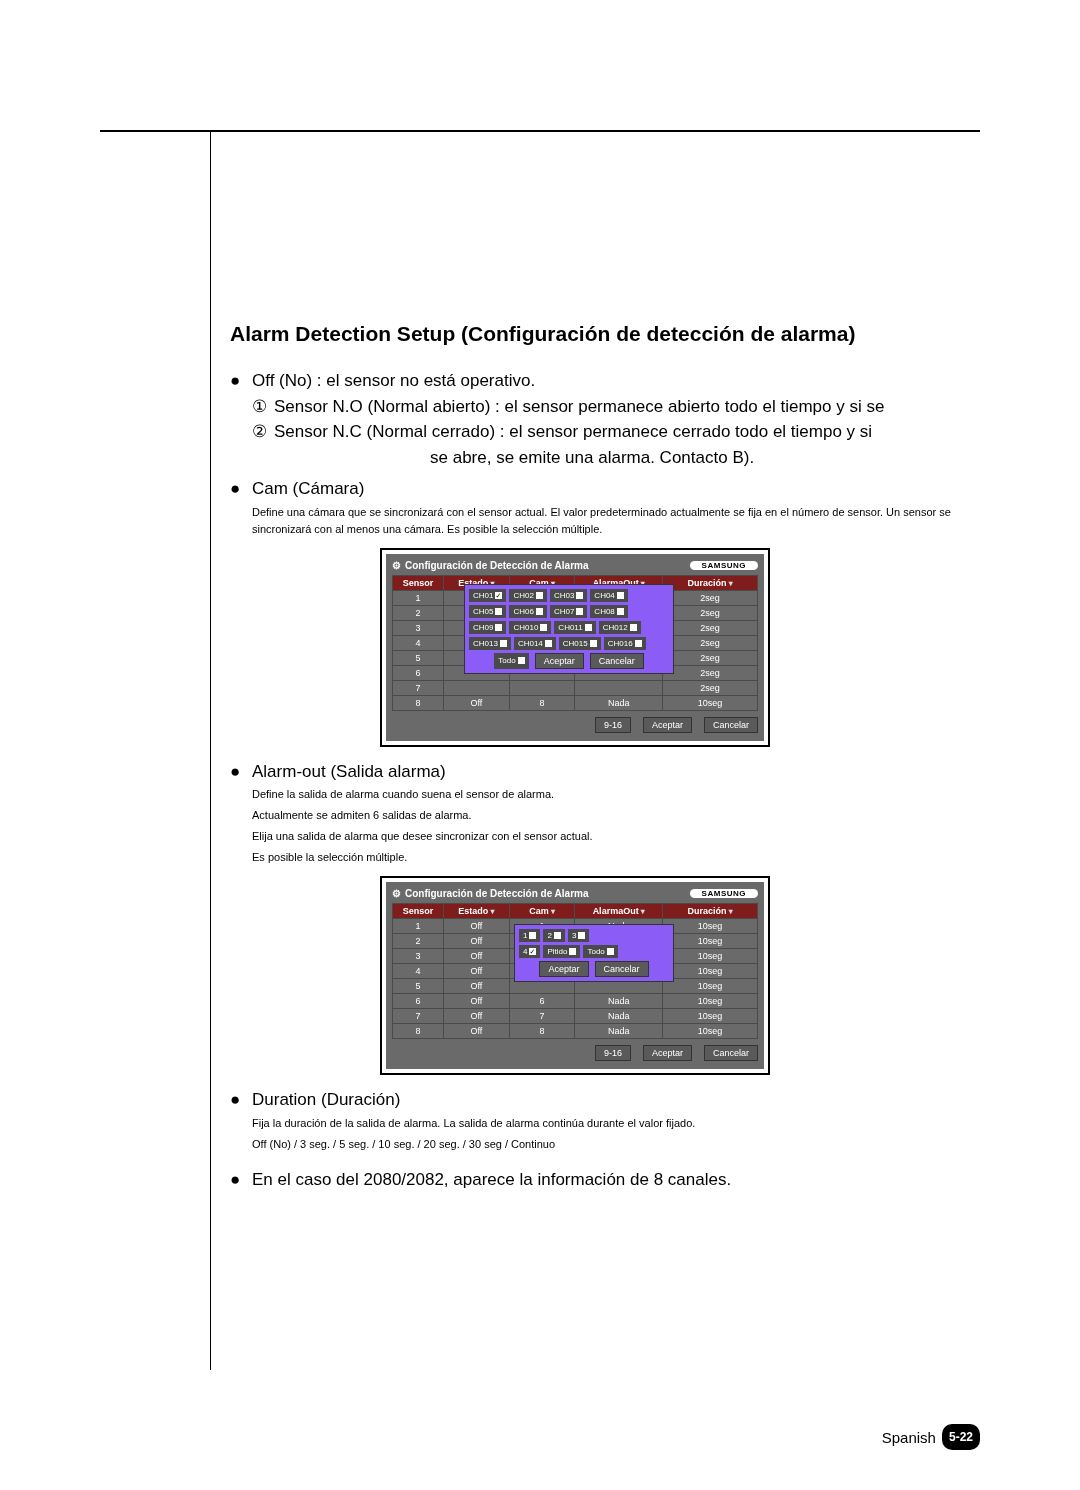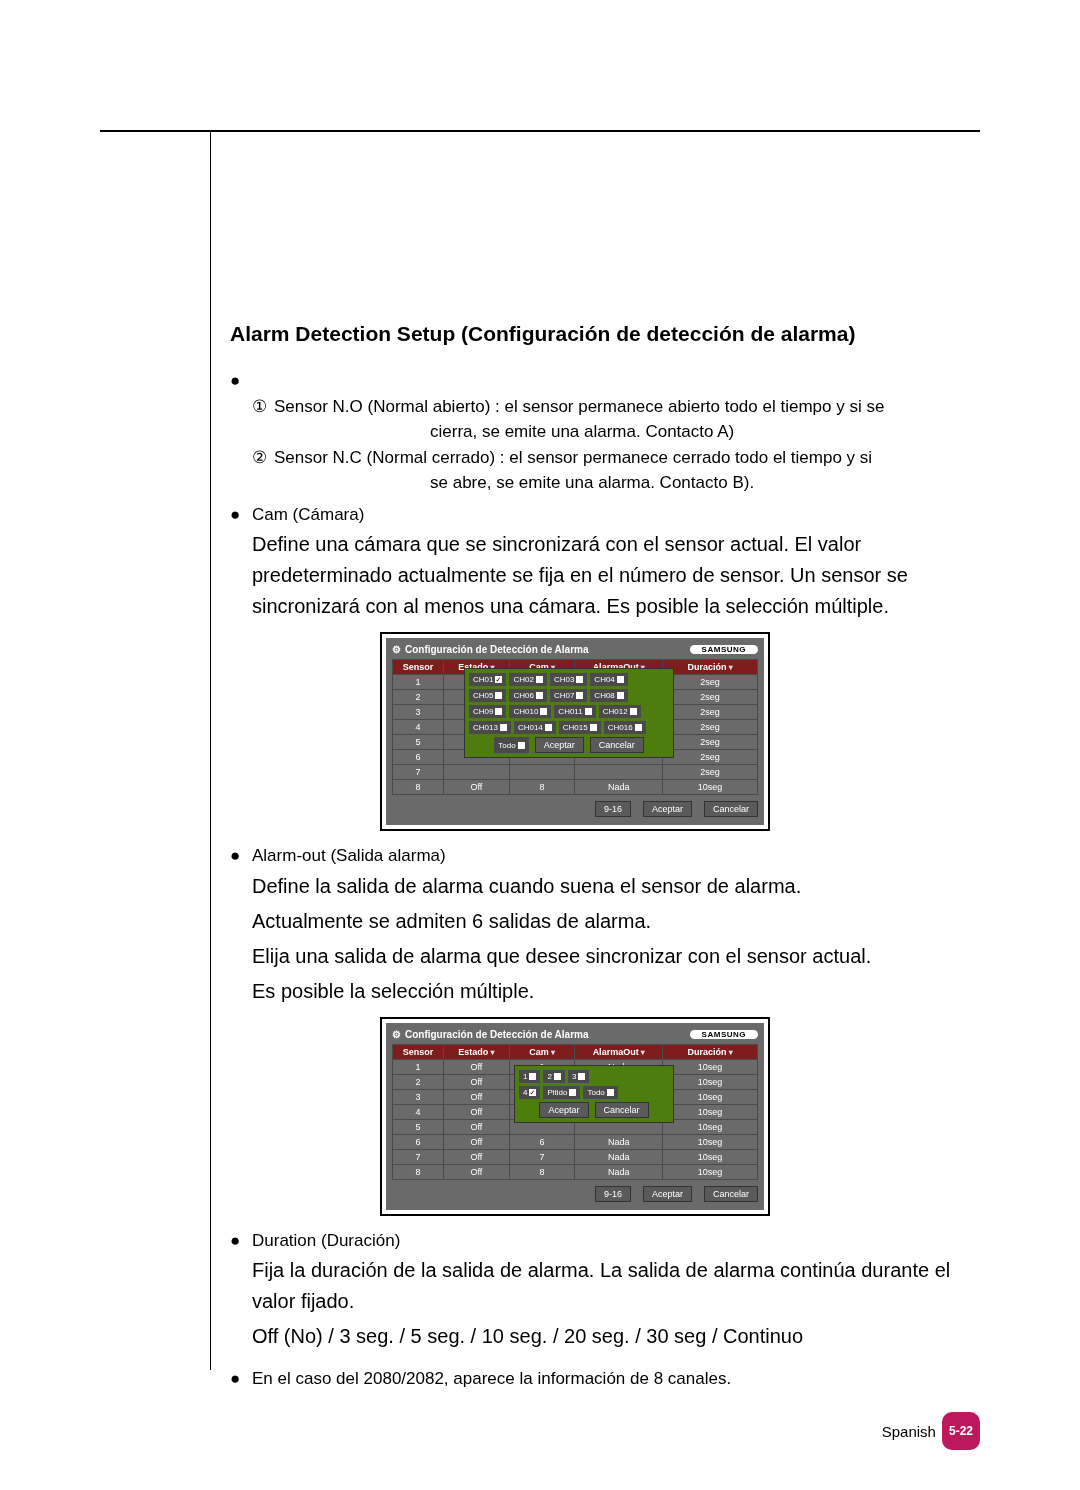--- a/index.html
+++ b/index.html
@@ -38,21 +38,21 @@
     margin-bottom: 22px;
   }
   ul.main { list-style: none; }
   ul.main > li { margin-bottom: 6px; }
   .bullet-row { display: flex; align-items: flex-start; font-size: 17px; line-height: 1.5; }
   .bullet { width: 22px; flex: 0 0 22px; }
   .sub { margin-left: 22px; font-size: 17px; line-height: 1.5; }
   .sub-num { display:flex; align-items:flex-start; }
   .circ { width: 22px; flex: 0 0 22px; }
   .sub-indent { margin-left: 200px; }
-  .desc { margin-left: 22px; font-size: 20px; line-height: 1.55; margin-top: 2px; margin-bottom: 4px;}
+  .desc { margin-left: 22px; font-size: 11px; line-height: 1.55; margin-top: 2px; margin-bottom: 4px;}
   .panel-wrap { margin: 10px 0 12px 150px; }
   .panel {
     border: 2px solid #000;
     padding: 4px;
     width: 390px;
     background: #fff;
   }
   .panel-inner {
     background: #6a6a6a;
     padding: 6px 6px 8px 6px;
@@ -88,21 +88,21 @@
     padding: 2px 2px;
     background: #6a6a6a;
   }
   table.grid th {
     background: #7f1d1d;
     font-weight: bold;
   }
   .drop::after { content: " ▾"; font-size:8px; color:#ddd; }
   .popup {
     position: absolute;
-    background: #4d7c0f;
+    background: #8b5cf6;
     border: 1px solid #333;
     padding: 4px;
   }
   .popup-row { display:flex; gap:3px; margin-bottom:3px; }
   .chip {
     background:#4a4a4a;
     color:#fff;
     font-size:8px;
     padding:2px 4px;
     display:flex;
@@ -129,49 +129,49 @@
   .page-footer {
     position:absolute;
     bottom: 40px;
     right: 100px;
     font-size:15px;
     display:flex;
     align-items:center;
     gap:6px;
   }
   .badge {
-    background:#be185d;
+    background:#000000;
     color:#fff;
     border-radius:10px;
     font-size:12px;
-    padding:12px 7px;
+    padding:6px 7px;
     font-weight:bold;
   }
   .rel { position: relative; }
 </style>
 </head>
 <body>
 
 <div class="page">
   <div class="top-rule"></div>
   <div class="divider"></div>
 
   <div class="content">
     <h2 class="section-title">Alarm Detection Setup (Configuración de detección de alarma)</h2>
 
     <ul class="main">
       <li>
         <div class="bullet-row">
           <span class="bullet">●</span>
+          <span>Off (No) : el sensor no está operativo.</span>
         </div>
         <div class="sub sub-num">
           <span class="circ">①</span>
           <span>Sensor N.O (Normal abierto) : el sensor permanece abierto todo el tiempo y si se</span>
         </div>
-        <div class="sub sub-indent">cierra, se emite una alarma. Contacto A)</div>
         <div class="sub sub-num">
           <span class="circ">②</span>
           <span>Sensor N.C (Normal cerrado) : el sensor permanece cerrado todo el tiempo y si</span>
         </div>
         <div class="sub sub-indent">se abre, se emite una alarma. Contacto B).</div>
       </li>
 
       <li>
         <div class="bullet-row">
           <span class="bullet">●</span>

